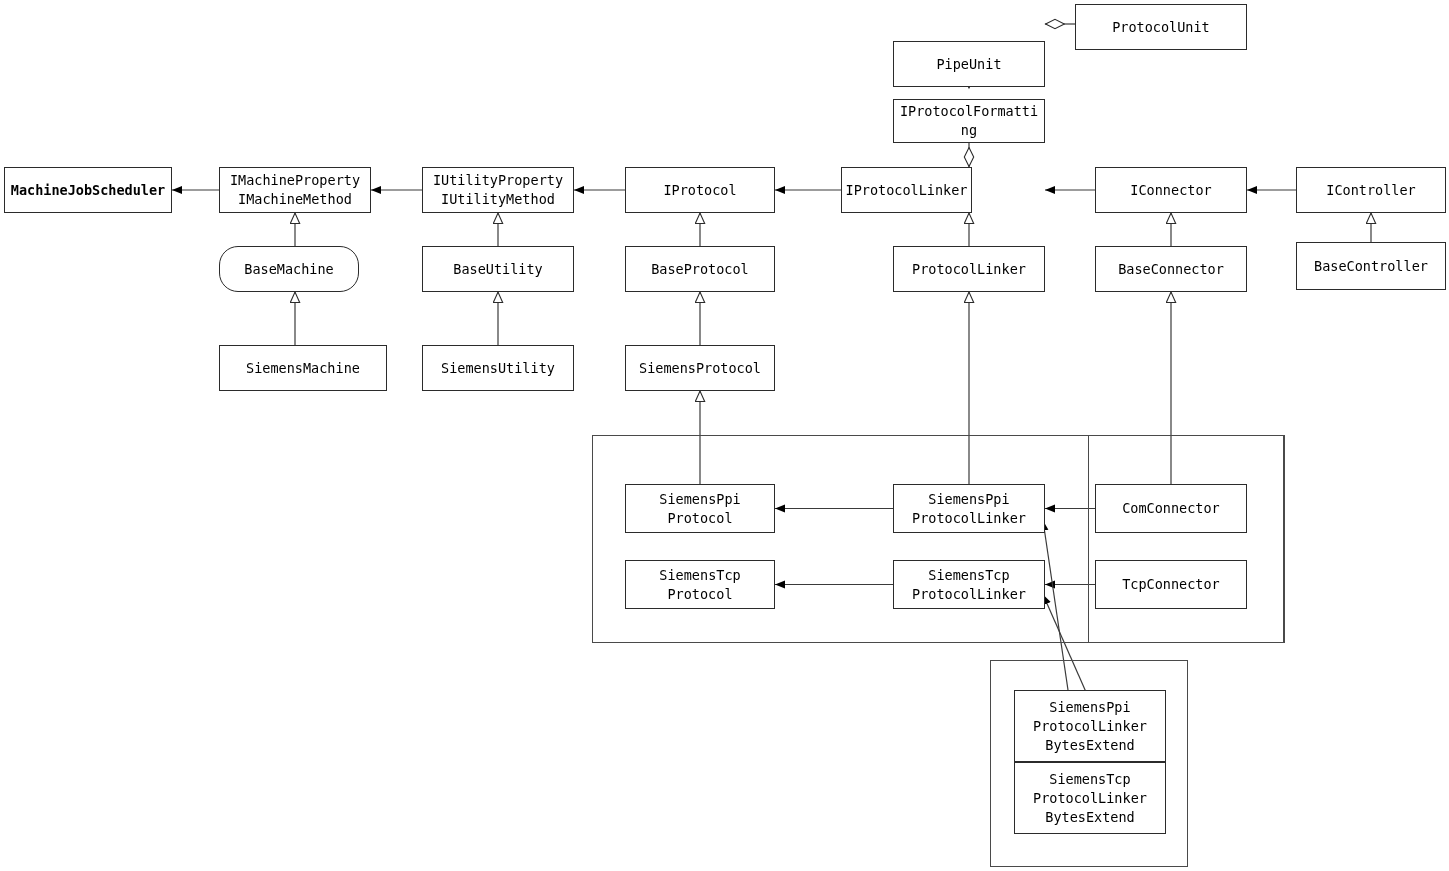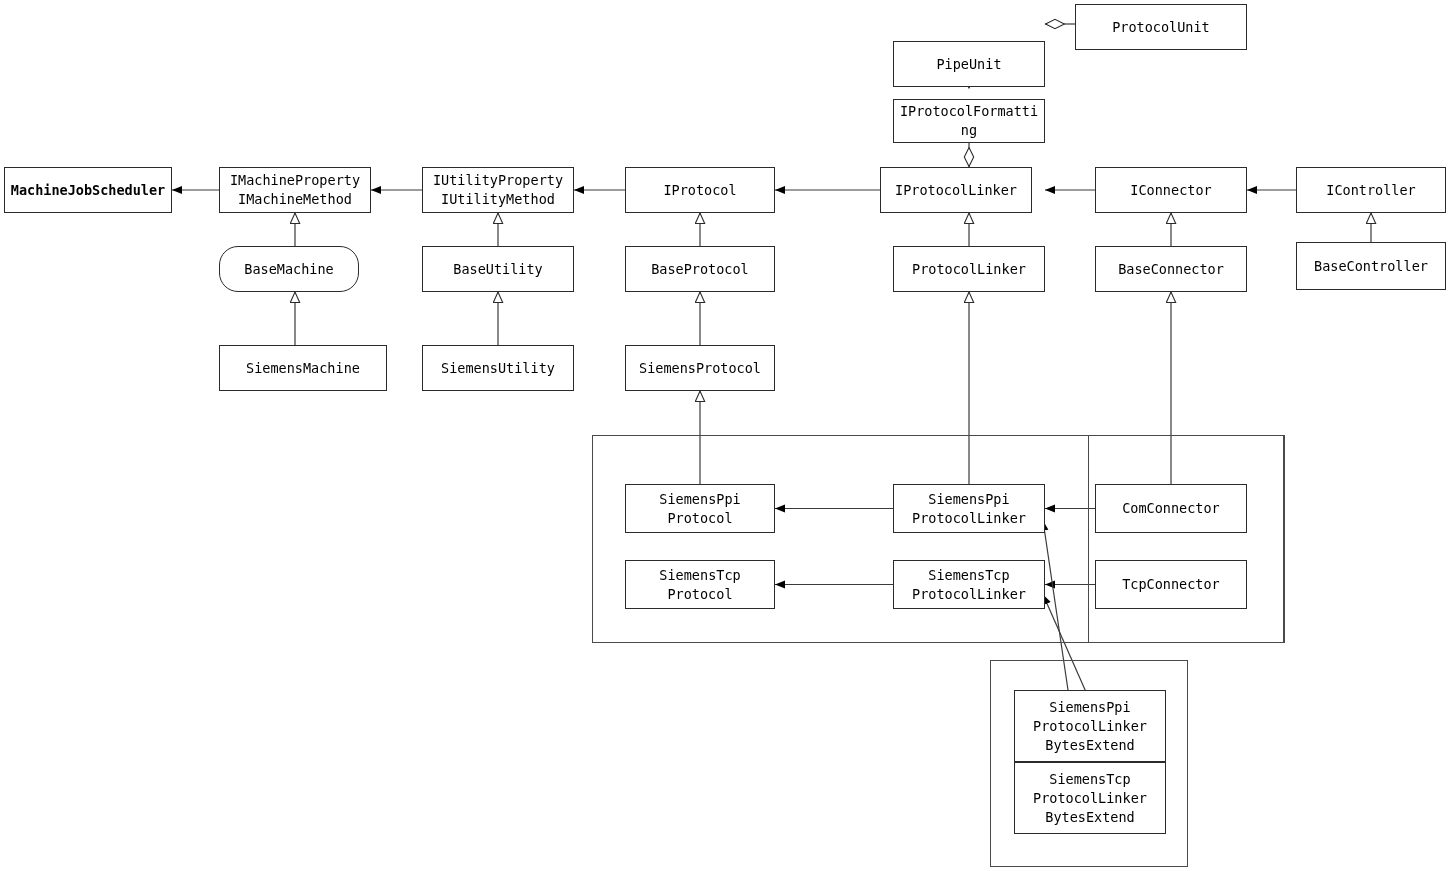--- a/index.html
+++ b/index.html
@@ -99,21 +99,21 @@
     <div class="uml-box" style="left: 893px; top: 1px; width: 152px; height: 46px; margin-top: 40px;">PipeUnit</div>
     <div class="uml-box" style="left: 1075px; top: 4px; width: 172px; height: 46px;">ProtocolUnit</div>
     <div class="uml-box" style="left: 893px; top: 88px; width: 152px; height: 44px; margin-top: 11px;">IProtocolFormatti
 ng</div>
     <div class="uml-box" style="left: 4px; top: 167px; width: 168px; height: 46px; font-weight: bold;">MachineJobScheduler</div>
     <div class="uml-box" style="left: 219px; top: 167px; width: 152px; height: 46px;">IMachineProperty
 IMachineMethod</div>
     <div class="uml-box" style="left: 422px; top: 167px; width: 152px; height: 46px;">IUtilityProperty
 IUtilityMethod</div>
     <div class="uml-box" style="left: 625px; top: 167px; width: 150px; height: 46px;">IProtocol</div>
-    <div class="uml-box" style="left: 880px; top: 167px; width: 152px; height: 46px;">IProtocolLinker</div>
+    <div class="uml-box" style="left: 841px; top: 167px; width: 131px; height: 46px;">IProtocolLinker</div>
     <div class="uml-box" style="left: 1095px; top: 167px; width: 152px; height: 46px;">IConnector</div>
     <div class="uml-box" style="left: 1296px; top: 167px; width: 150px; height: 46px;">IController</div>
     <div class="uml-box" style="left: 219px; top: 246px; width: 140px; height: 46px; border-radius: 19px;">BaseMachine</div>
     <div class="uml-box" style="left: 422px; top: 246px; width: 152px; height: 46px;">BaseUtility</div>
     <div class="uml-box" style="left: 625px; top: 246px; width: 150px; height: 46px;">BaseProtocol</div>
     <div class="uml-box" style="left: 893px; top: 246px; width: 152px; height: 46px;">ProtocolLinker</div>
     <div class="uml-box" style="left: 1095px; top: 246px; width: 152px; height: 46px;">BaseConnector</div>
     <div class="uml-box" style="left: 1296px; top: 242px; width: 150px; height: 48px;">BaseController</div>
     <div class="uml-box" style="left: 219px; top: 345px; width: 168px; height: 46px;">SiemensMachine</div>
     <div class="uml-box" style="left: 422px; top: 345px; width: 152px; height: 46px;">SiemensUtility</div>

